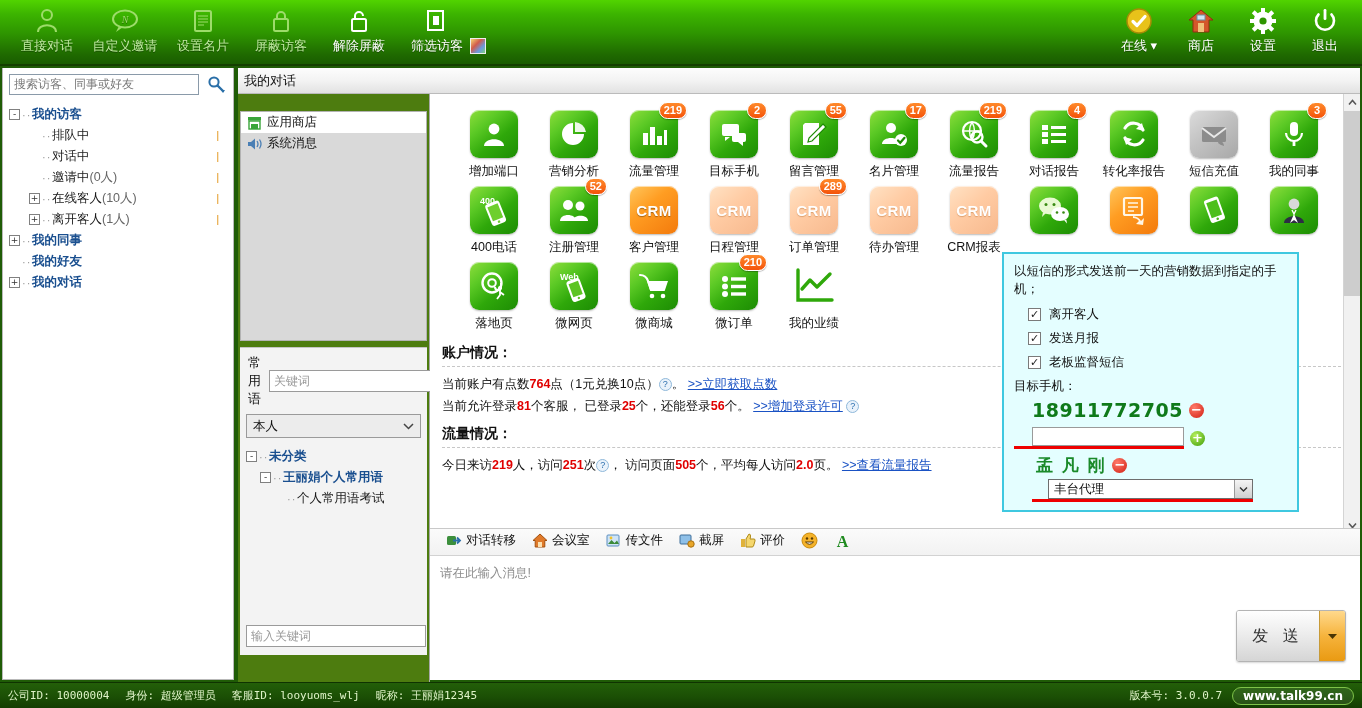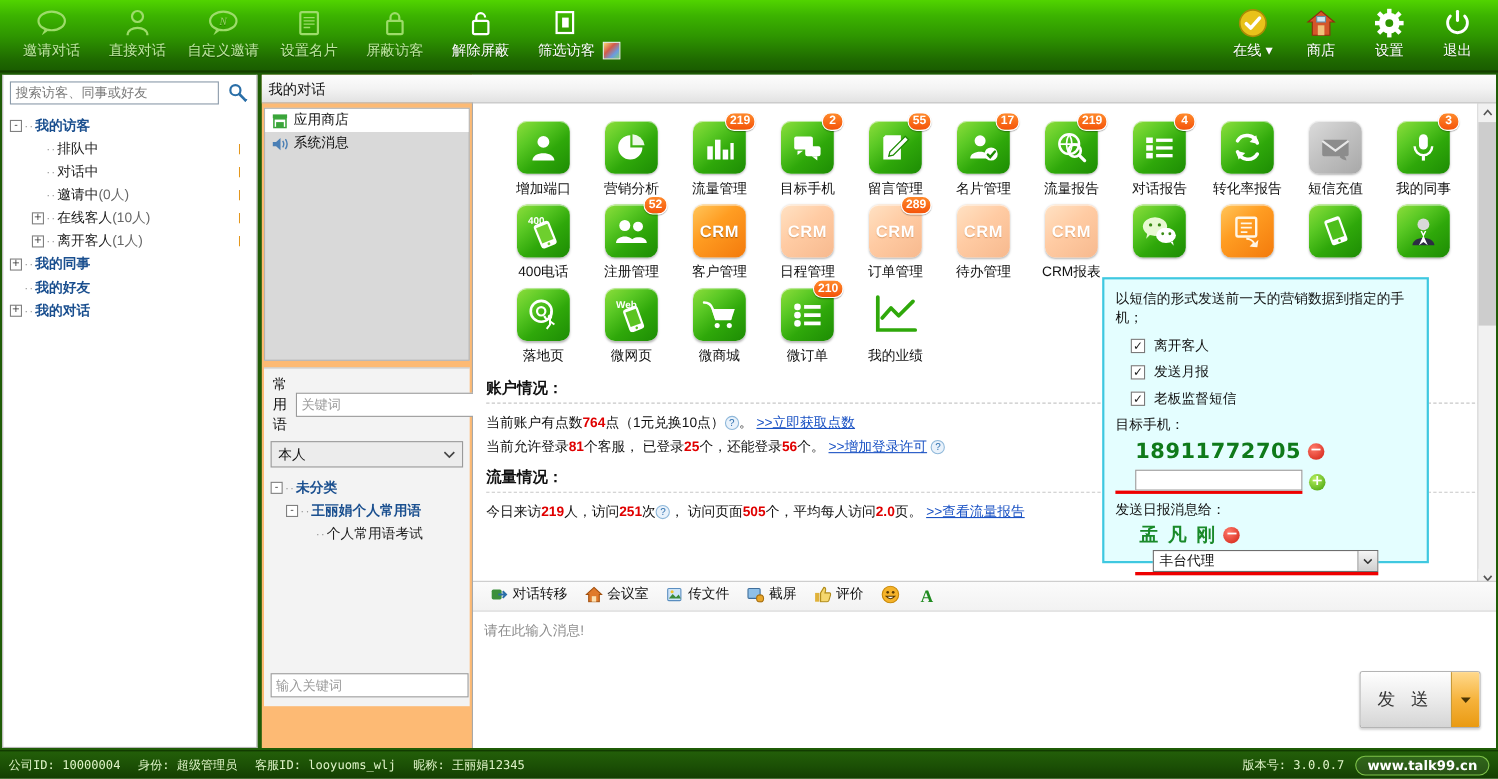--- a/index.html
+++ b/index.html
@@ -79,23 +79,23 @@
   .tnode .dots { width: 10px; color: #999; font-size: 11px; letter-spacing: 1px; }
   .tnode .tlbl { color: #1a4f8f; font-weight: bold; white-space: nowrap; }
   .tnode .tlbl.plain { font-weight: normal; color: #1a1a1a; }
   .tnode .tcount { color: #666; font-weight: normal; }
   .tnode .tick { position: absolute; right: 14px; color: #e08a00; font-size: 10px; }
   .lvl1 { padding-left: 0; }
   .lvl2 { padding-left: 20px; }
 
   
   .midcol {
-    position: absolute; left: 238px; top: 68px;
+    position: absolute; left: 238px; top: 81px;
     width: 192px; height: 612px;
-    background: #fdba74;
+    background: #4d7c0f;
     border-right: 1px solid #a8a8a8;
   }
   .mid-list {
     position: absolute; left: 2px; top: 30px; right: 2px; height: 230px;
     background: #d9d9d9; border: 1px solid #b3b3b3;
   }
   .mid-item {
     height: 21px; display: flex; align-items: center; gap: 5px;
     padding-left: 6px; font-size: 12.5px; color: #111; cursor: pointer;
   }
@@ -316,29 +316,20 @@
   svg { display: block; }
 </style>
 </head>
 <body>
 
 <div id="app">
 
   <div class="toolbar">
     <div class="tb-left">
 
-      <div class="tb-item">
-        <span class="ico">
-          <svg width="30" height="26" viewBox="0 0 30 26">
-              <ellipse cx="15" cy="11" rx="12" ry="8.5" fill="none" stroke="#9ddc6a" stroke-width="2"></ellipse>
-              <path d="M9 18 L6 24 L13 19 Z" fill="#9ddc6a"></path>
-            </svg>
-        </span>
-        <span class="lbl">邀请对话</span>
-      </div>
 
       <div class="tb-item">
         <span class="ico">
           <svg width="26" height="26" viewBox="0 0 26 26">
               <circle cx="13" cy="7" r="5" fill="none" stroke="#9ddc6a" stroke-width="2"></circle>
               <path d="M4 24 C4 15 22 15 22 24" fill="none" stroke="#9ddc6a" stroke-width="2"></path>
             </svg>
         </span>
         <span class="lbl">直接对话</span>
       </div>
@@ -1019,21 +1010,20 @@
     <div style="height:30px;display:flex;align-items:center;">
       <span class="phone-val">18911772705</span>
       <span class="minus">−</span>
     </div>
     <div style="height:26px;display:flex;align-items:center;">
       <span class="inp-under">
         <input class="tip-input" value="" style="">
       </span>
       <span class="plus">+</span>
     </div>
-    <div class="t-lab">发送日报消息给：</div>
     <div style="height:28px;display:flex;align-items:center;">
       <span class="name-val">孟 凡 刚</span>
       <span class="minus">−</span>
     </div>
     <div class="inp-under" style="margin-left:18px;border-bottom:3px solid #ee0000;">
       <div class="tip-select" style="margin-left:16px;">
         <span>丰台代理</span>
         <span class="arrowbox">
           <svg width="9" height="6" viewBox="0 0 9 6">
               <path d="M1 1.5 L4.5 5 L8 1.5" fill="none" stroke="#333" stroke-width="1.4"></path>

